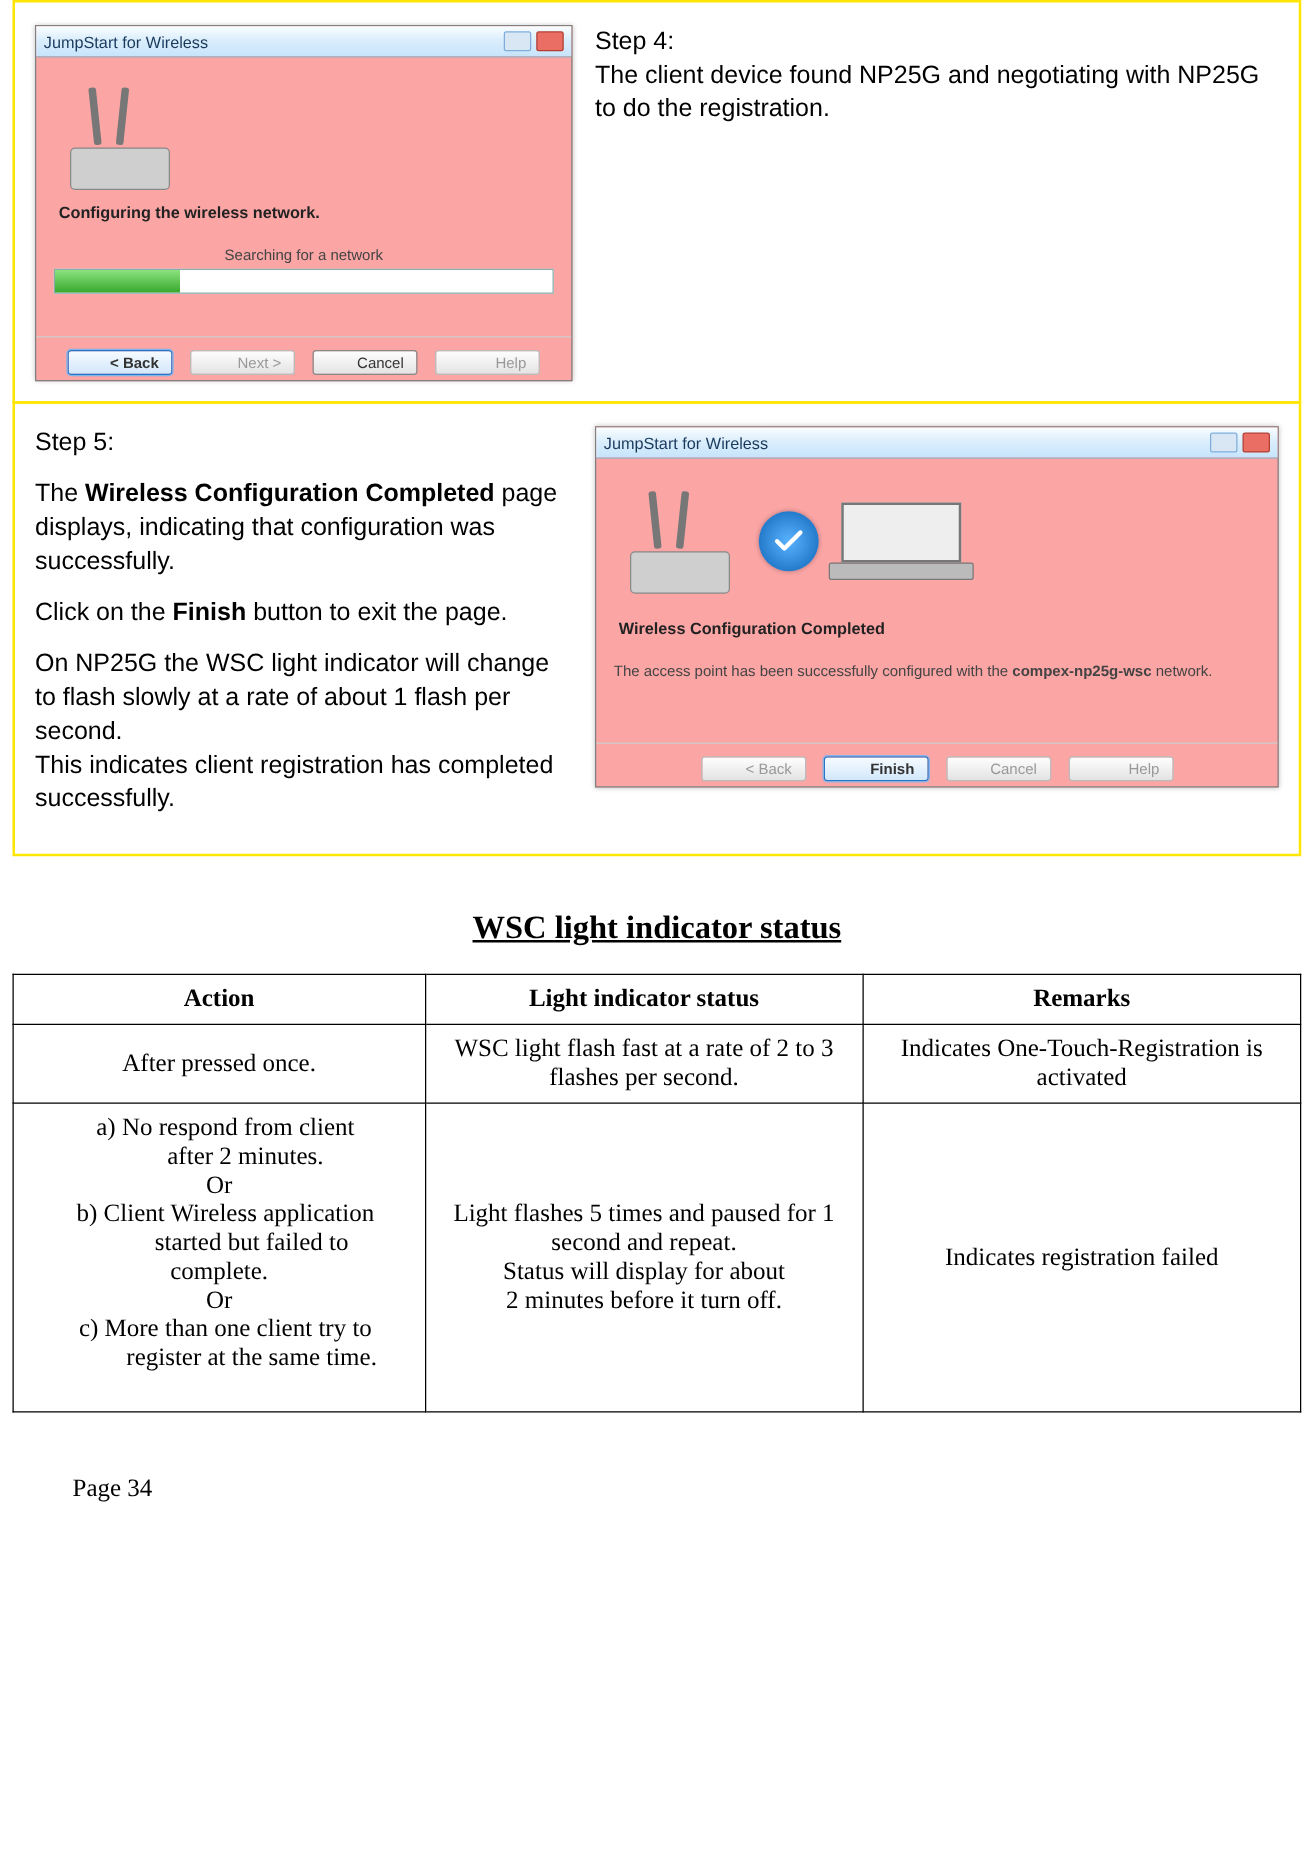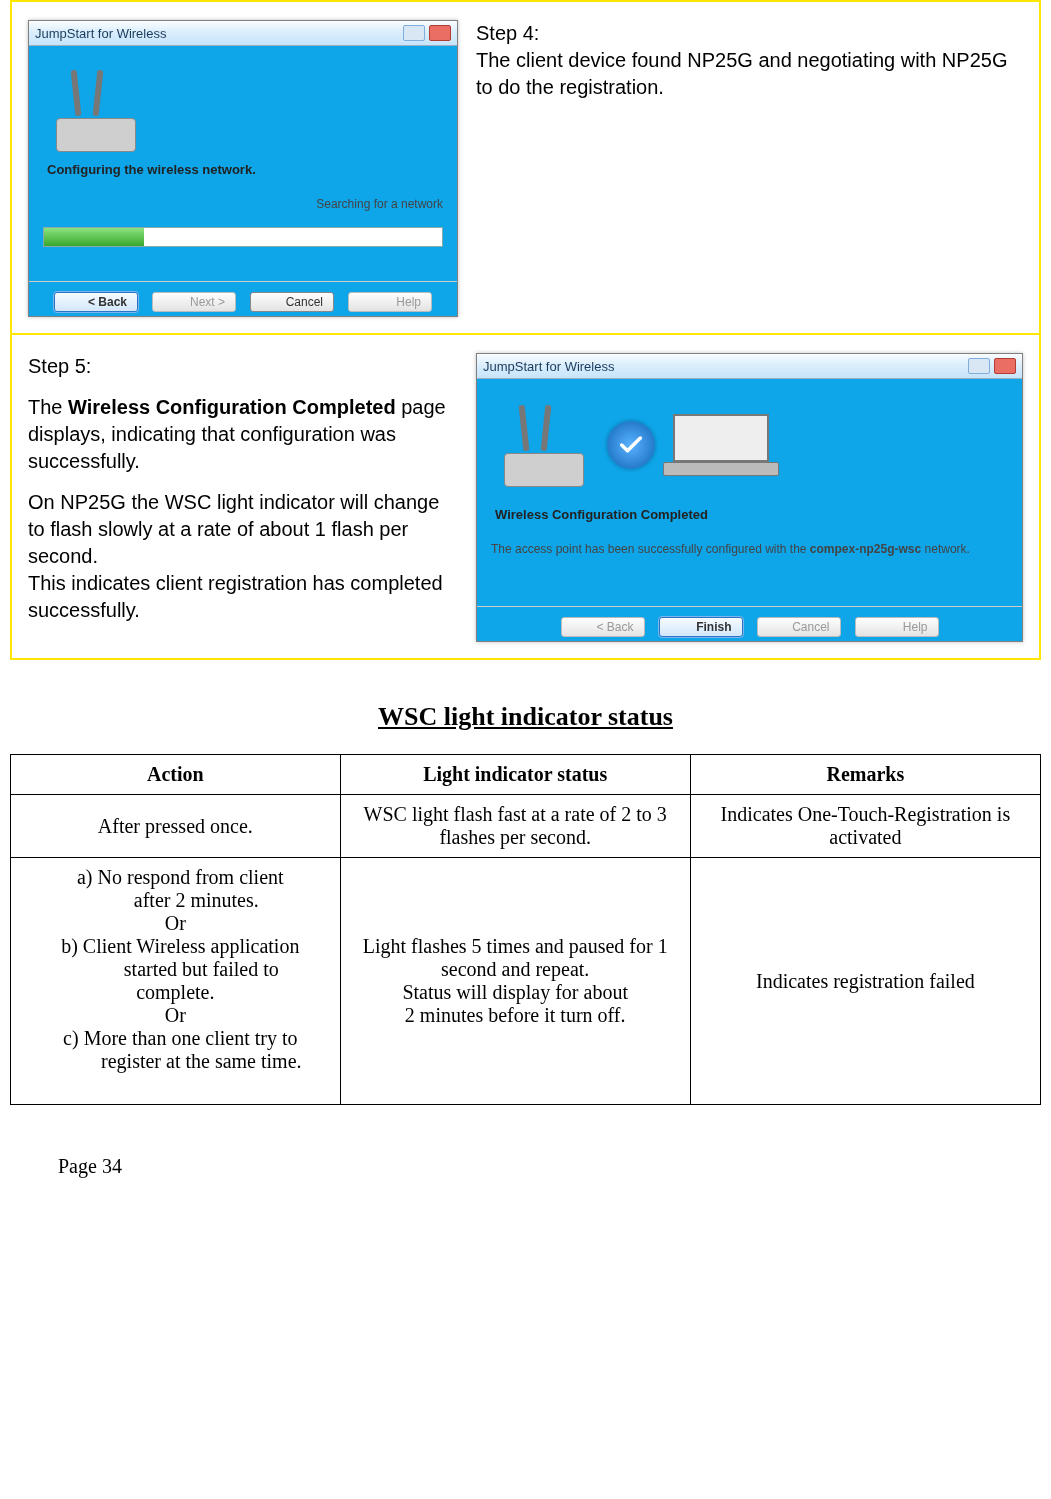--- a/index.html
+++ b/index.html
@@ -30,21 +30,21 @@
     font-family: Verdana, Geneva, sans-serif;
     font-size: 20px;
     line-height: 1.35;
   }
   .text-col p { margin: 0 0 14px 0; }
   .bold { font-weight: 700; }
 
   
   .mock-window {
     border: 1px solid #808080;
-    background: #0ea5e9;
+    background: #fca5a5;
     font-size: 12px;
     color: #333;
     box-shadow: 0 0 4px rgba(0,0,0,.25);
   }
   .mw-title {
     display: flex;
     align-items: center;
     justify-content: space-between;
     background: linear-gradient(#fafdff,#dbeefc 45%,#c7e4fb);
     border-bottom: 1px solid #9aaec0;
@@ -68,21 +68,21 @@
     content:""; position:absolute; width:6px; background:#777;
     height:46px; bottom:36px; border-radius:2px;
   }
   .router-art::before{ left:22px; transform:rotate(-6deg);}
   .router-art::after { left:44px; transform:rotate(6deg);}
   .router-body{
     width:78px;height:32px;background:#cfcfcf;border:1px solid #888;
     border-radius:4px;
   }
   .cfg-header{ font-weight:700; font-size:13px; margin:4px 4px 20px; color:#222; }
-  .search-caption{ text-align:right; font-size:12px; color:#444; margin-bottom:16px;}
+  .search-caption{ text-align:center; font-size:12px; color:#444; margin-bottom:4px;}
   .progress{
     height:18px; border:1px solid #8aa; background:#fff;
     position:relative; margin-bottom:24px;
   }
   .progress .fill{
     position:absolute; left:0; top:0; bottom:0; width:25%;
     background:linear-gradient(#8be27f,#38a82d);
   }
   .mw-buttons{
     display:flex; justify-content:center; gap:14px;
@@ -196,20 +196,23 @@
     <p style="margin-top:-14px;">The client device found NP25G and negotiating with NP25G to do the registration.</p>
   </div>
 </div>
 
 <div class="bordered-row">
 
   <div class="text-col" style="flex:0 0 430px;">
     <p>Step 5:</p>
     <p>
       <span>The </span><span class="bold">Wireless Configuration Completed</span><span> page displays, indicating that configuration was successfully.</span>
+    </p>
+    <p>
+      <span>Click on the </span><span class="bold">Finish</span><span> button to exit the page.</span>
     </p>
     <p>On NP25G the WSC light indicator will change to flash slowly at a rate of about 1 flash per second.</p>
     <p style="margin-top:-14px;">This indicates client registration has completed   successfully.</p>
   </div>
 
   <div class="fig-col" style="flex:1 1 auto;">
     <div class="mock-window">
       <div class="mw-title">
         <span>JumpStart for Wireless</span>
         <span class="ctl-btns">

